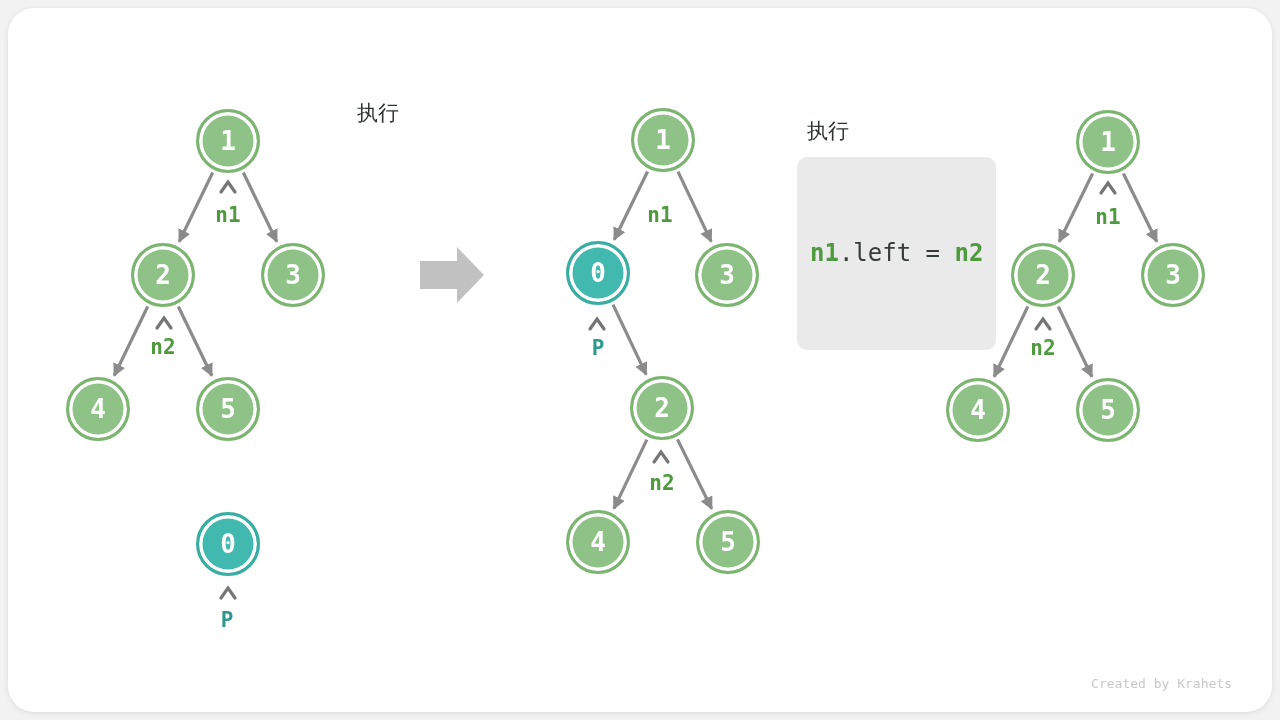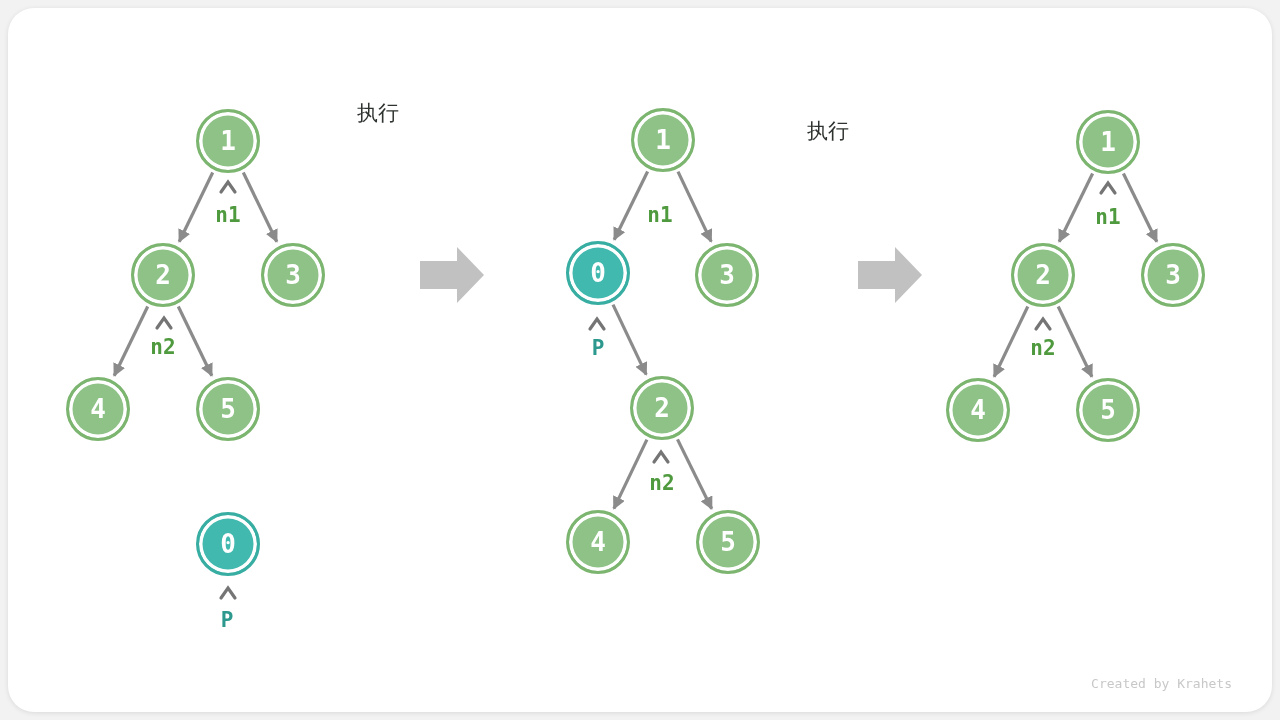--- a/index.html
+++ b/index.html
@@ -82,20 +82,23 @@
   <div class="node teal" style="left:566px;top:241px">0</div>
   <div class="node green" style="left:695px;top:243px">3</div>
   <div class="node green" style="left:630px;top:376px">2</div>
   <div class="node green" style="left:566px;top:510px">4</div>
   <div class="node green" style="left:696px;top:510px">5</div>
   <div class="nlabel green" style="left:660px;top:215px">n1</div>
   <div class="nlabel teal" style="left:598px;top:348px">P</div>
   <div class="nlabel green" style="left:662px;top:483px">n2</div>
 
   <div class="exec-label" style="left:807px;top:117px">执行</div>
+  <div class="code-box" style="left:797px;top:157px">
+    <div class="code-line"><span class="id-green">n1</span><span>.left = </span><span class="id-green">n2</span></div>
+  </div>
 
   <div class="node green" style="left:1076px;top:110px">1</div>
   <div class="node green" style="left:1011px;top:243px">2</div>
   <div class="node green" style="left:1141px;top:243px">3</div>
   <div class="node green" style="left:946px;top:378px">4</div>
   <div class="node green" style="left:1076px;top:378px">5</div>
   <div class="nlabel green" style="left:1108px;top:217px">n1</div>
   <div class="nlabel green" style="left:1043px;top:348px">n2</div>
 
   <div class="footer">Created by Krahets</div>

